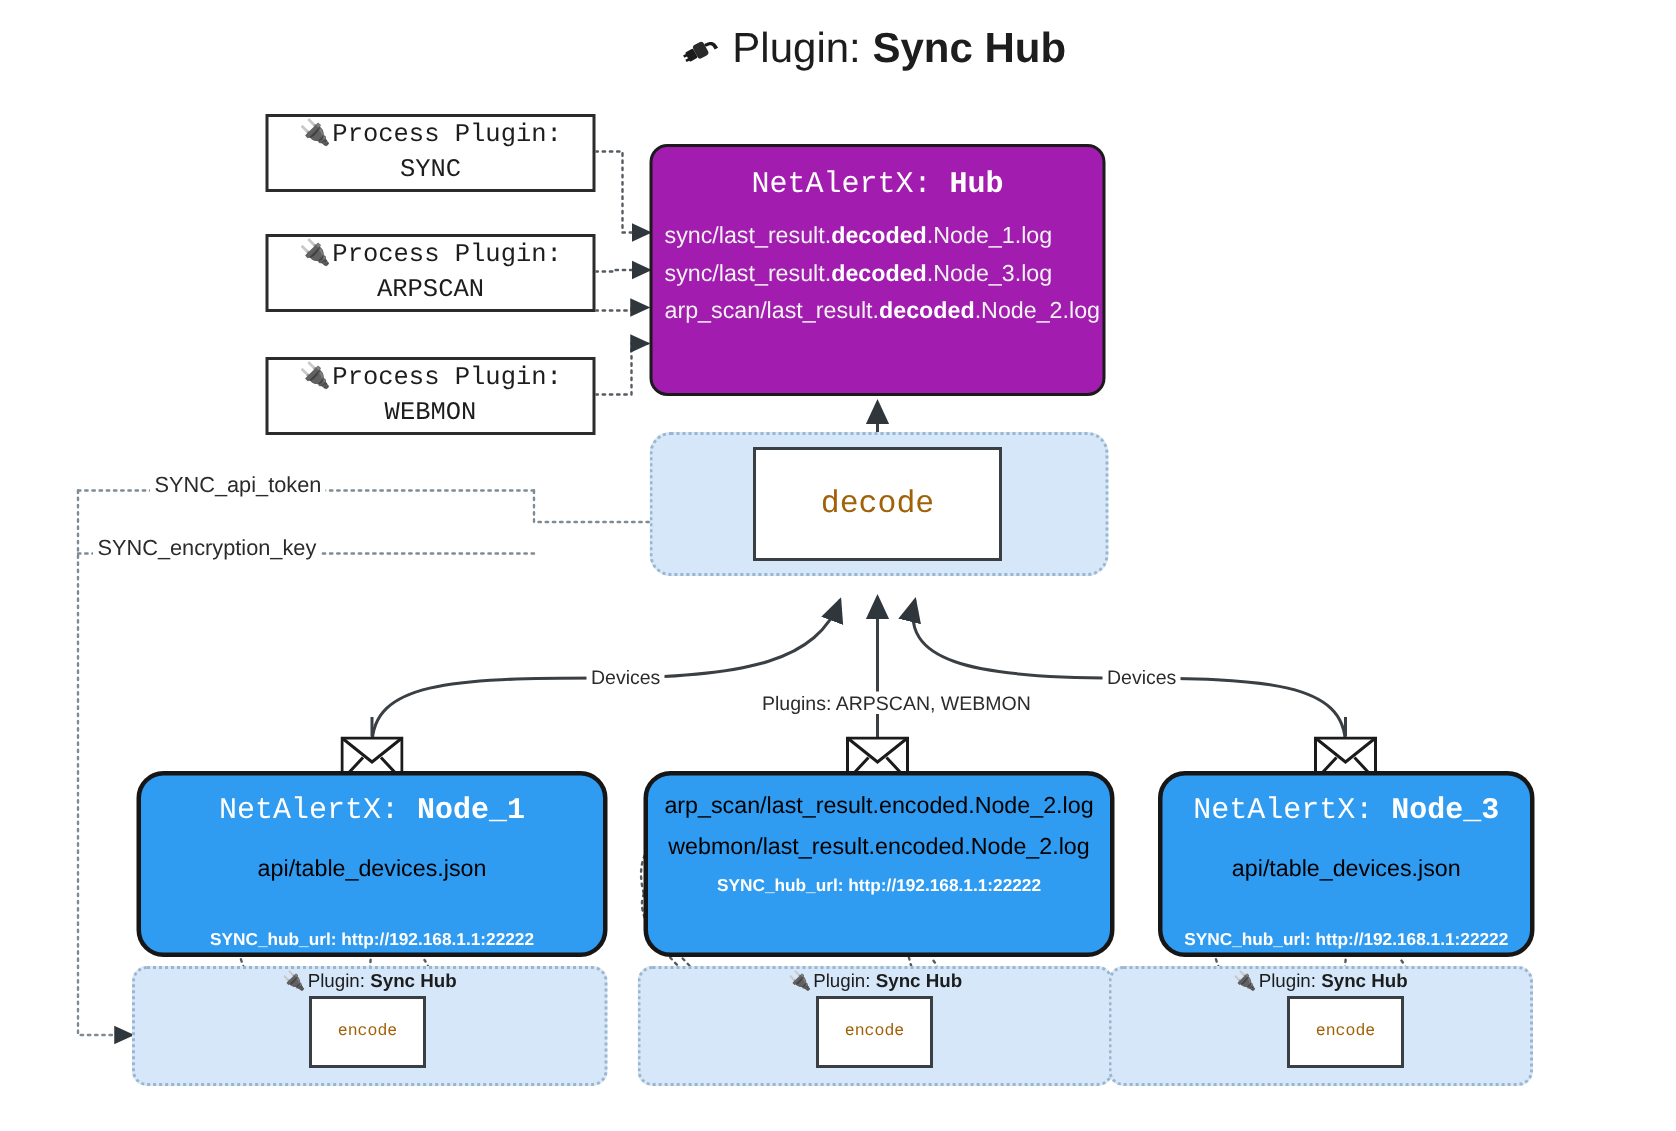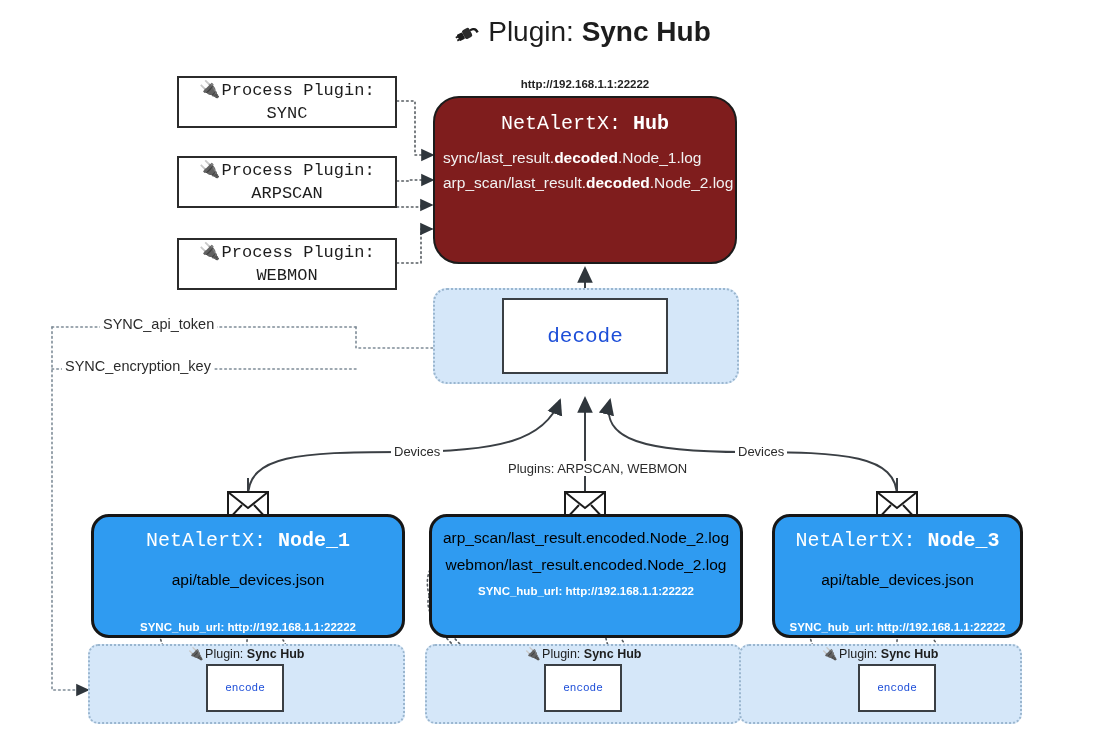--- a/index.html
+++ b/index.html
@@ -30,21 +30,21 @@
     font-size:17px;color:#1d1d1d;
     display:flex;flex-direction:column;align-items:center;justify-content:center;
     line-height:1.35;
   }
   .pbox .l1{display:block;white-space:nowrap;}
   .pbox .l2{display:block;}
   .pbox .plug{font-family:"Liberation Sans",sans-serif;margin-right:1px;}
 
   
   .hub{
-    background:#7f1d1d;border:2px solid #1b1b1b;border-radius:26px;
+    background:#a21caf;border:2px solid #1b1b1b;border-radius:12px;
     color:#ffffff;
   }
   .hub-title{
     font-family:"Liberation Mono","DejaVu Sans Mono",monospace;
     font-size:20px;text-align:center;margin-top:14px;white-space:nowrap;
   }
   .hub-title b{font-weight:700;}
   .hub-lines{margin-top:10px;}
   .hub-line{
     font-size:15.5px;color:#f2f2f2;white-space:nowrap;
@@ -59,21 +59,21 @@
   .bluebox{
     background:#d5e7f9;border:2px dotted #9ab6cf;border-radius:14px;
   }
   .bluebox.sq{border-radius:10px;}
 
   
   .wbox{
     background:#ffffff;border:2px solid #3a3f44;
     display:flex;align-items:center;justify-content:center;
     font-family:"Liberation Mono","DejaVu Sans Mono",monospace;
-    color:#1d4ed8;
+    color:#a16207;
   }
   .wbox.decode{font-size:21px;}
   .wbox.encode{font-size:11px;}
 
   
   .node{
     background:#2f9bf1;border:3px solid #161616;border-radius:18px;color:#ffffff;
   }
   .node-title{
     font-family:"Liberation Mono","DejaVu Sans Mono",monospace;
@@ -179,28 +179,28 @@
   <div class="abs pbox" style="left:177px;top:156px;width:220px;height:52px;">
     <span class="l1"><span class="plug">🔌</span><span>Process Plugin:</span></span>
     <span class="l2">ARPSCAN</span>
   </div>
 
   <div class="abs pbox" style="left:177px;top:238px;width:220px;height:52px;">
     <span class="l1"><span class="plug">🔌</span><span>Process Plugin:</span></span>
     <span class="l2">WEBMON</span>
   </div>
 
-  <div class="abs url-label" style="left:433px;top:78px;width:304px;">http://192.168.1.1:22222</div>
 
   <div class="abs hub" style="left:433px;top:96px;width:304px;height:168px;">
     <div class="hub-title">
       <span>NetAlertX:</span> <b>Hub</b>
     </div>
     <div class="hub-lines">
       <div class="hub-line"><span>sync/last_result.</span><b>decoded</b><span>.Node_1.log</span></div>
+      <div class="hub-line"><span>sync/last_result.</span><b>decoded</b><span>.Node_3.log</span></div>
       <div class="hub-line"><span>arp_scan/last_result.</span><b>decoded</b><span>.Node_2.log</span></div>
     </div>
   </div>
 
   <div class="abs bluebox" style="left:433px;top:288px;width:306px;height:96px;"></div>
   <div class="abs wbox decode" style="left:502px;top:298px;width:166px;height:76px;">decode</div>
 
   <div class="abs keylabel" style="left:100px;top:316px;">SYNC_api_token</div>
   <div class="abs keylabel" style="left:62px;top:358px;">SYNC_encryption_key</div>
 

